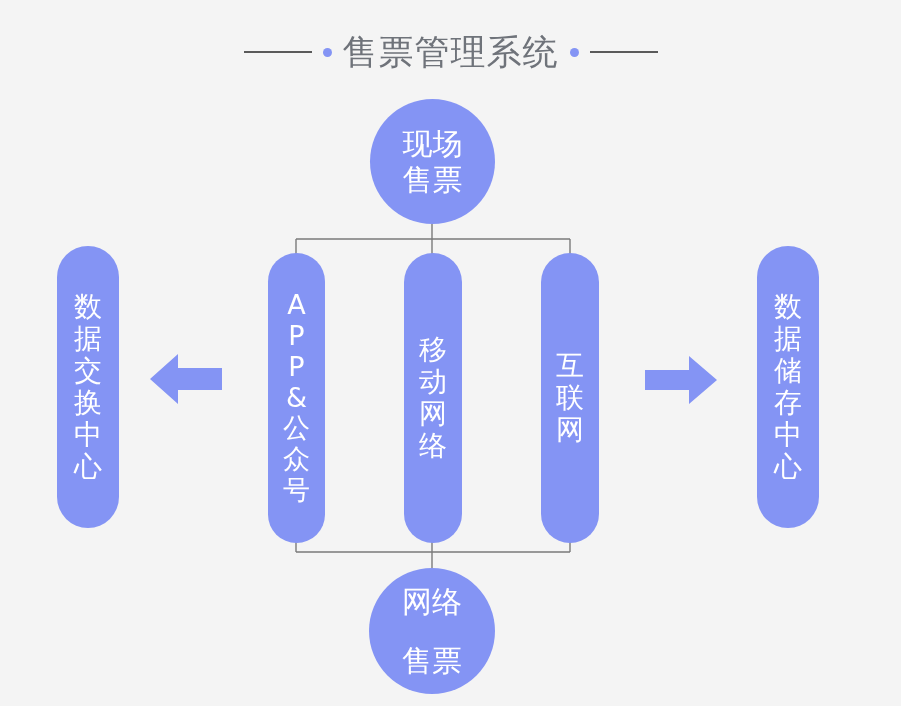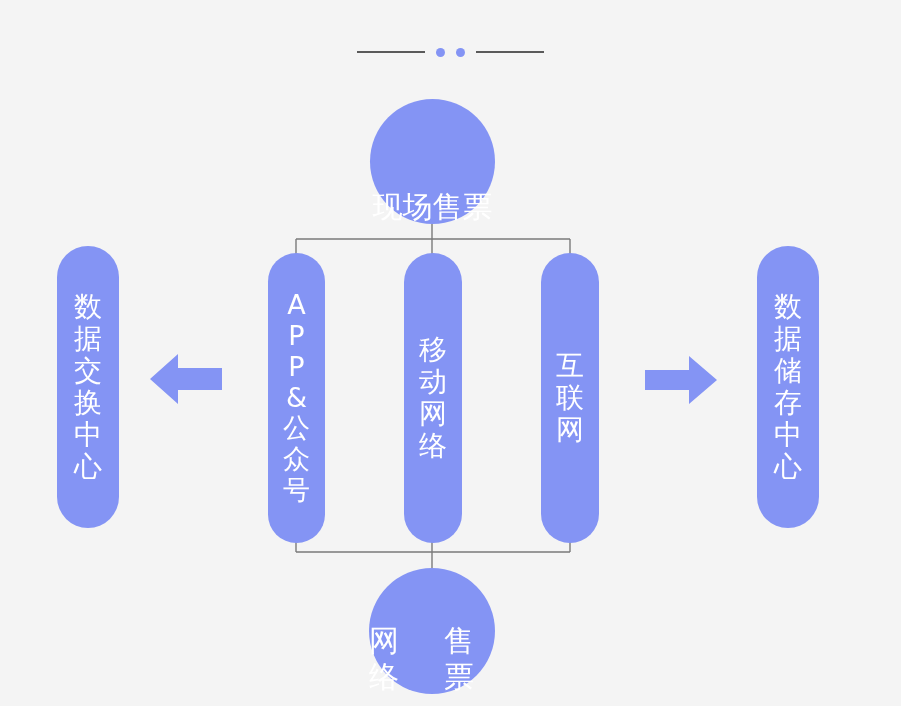--- a/index.html
+++ b/index.html
@@ -66,25 +66,24 @@
     position: absolute;
     background: #8494f4;
     color: #ffffff;
     display: flex;
     align-items: center;
     justify-content: center;
     box-sizing: border-box;
   }
   .circle-node {
     border-radius: 50%;
-    flex-direction: row;
+    flex-direction: column;
     line-height: 1.18;
     font-size: 30px;
     font-family: "DejaVu Sans", "Liberation Sans", sans-serif;
-    align-items: flex-end;
   }
   .circle-node .line {
     display: block;
   }
   .pill-node {
     border-radius: 999px;
     font-size: 28px;
     font-family: "DejaVu Sans", "Liberation Sans", sans-serif;
   }
   .vtext {
@@ -170,20 +169,21 @@
   }
 </style>
 </head>
 <body>
 
 <div id="stage">
 
   <div id="title-bar">
     <span class="title-dash"></span>
     <span class="title-dot"></span>
+    <span id="title-text">售票管理系统</span>
     <span class="title-dot"></span>
     <span class="title-dash"></span>
   </div>
 
   <svg id="connectors" viewBox="0 0 901 706" width="901" height="706">
 
     <path d="M 432 224 L 432 239" stroke="#7a7a7a" stroke-width="1.4" fill="none"></path>
     <path d="M 296 239 L 570 239" stroke="#7a7a7a" stroke-width="1.4" fill="none"></path>
     <path d="M 296 239 L 296 256" stroke="#7a7a7a" stroke-width="1.4" fill="none"></path>
     <path d="M 432 239 L 432 256" stroke="#7a7a7a" stroke-width="1.4" fill="none"></path>

